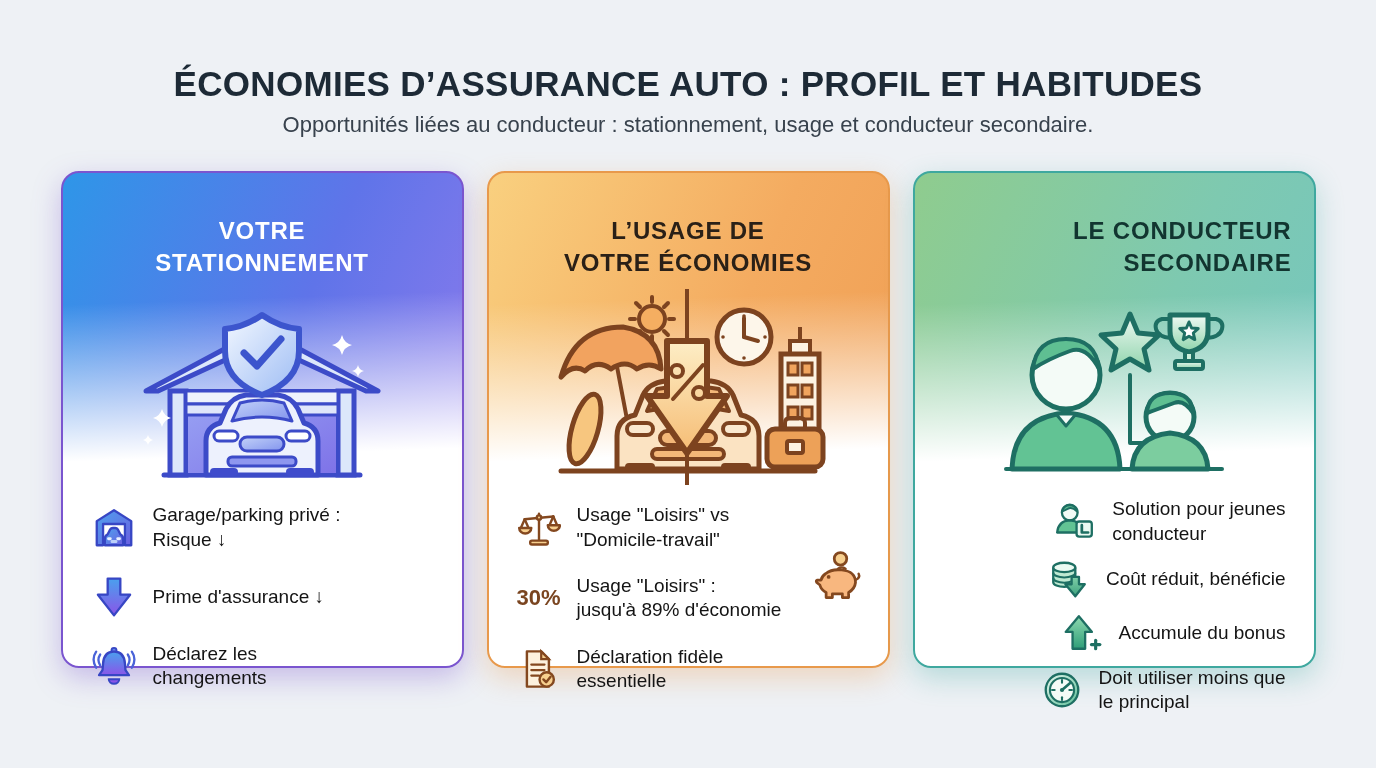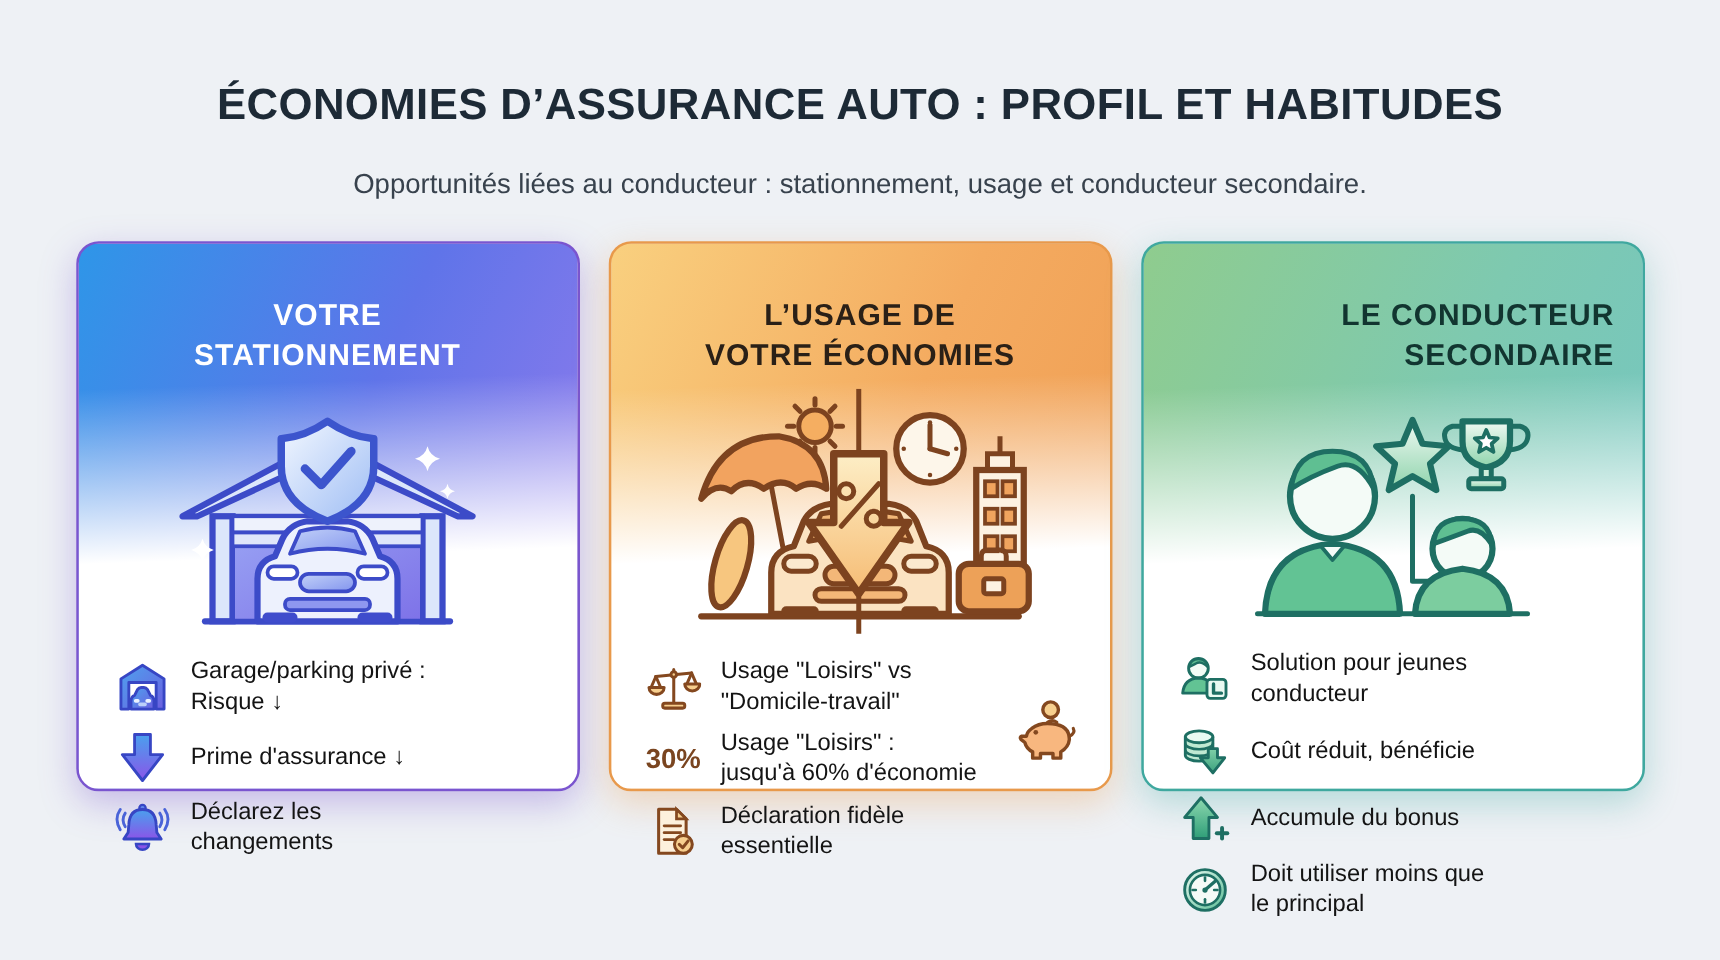--- a/index.html
+++ b/index.html
@@ -7,27 +7,27 @@
   body {
     background:#eef1f5;
     font-family:"Liberation Sans","DejaVu Sans",sans-serif;
     -webkit-font-smoothing:antialiased;
   }
   .header { text-align:center; padding-top:64px; }
   .main-title {
     font-size:35px; font-weight:700; color:#1d2a36; letter-spacing:0.3px;
   }
   .subtitle {
-    margin-top:30px; font-size:22px; color:#38424d;
+    margin-top:8px; font-size:22px; color:#38424d;
   }
   .cards-row {
     display:flex; justify-content:center; gap:23px; margin-top:33px;
   }
   .card {
-    width:403px; height:440px; border-radius:18px; position:relative;
+    width:403px; height:497px; border-radius:18px; position:relative;
     padding:20px 22px 0 22px;
   }
   .card1 {
     border:2px solid #7a55cf;
     background:
       linear-gradient(178deg, rgba(255,255,255,0) 26%, #ffffff 57%),
       linear-gradient(115deg, #2e96e8 0%, #5f74e9 48%, #9d7ded 100%);
     box-shadow:0 10px 28px rgba(122,85,207,0.35);
   }
   .card2 {
@@ -49,23 +49,23 @@
     letter-spacing:0.8px; line-height:1.34;
   }
   .card-title span { display:block; }
   .card1 .card-title { color:#ffffff; }
   .card2 .card-title { color:#2a2017; }
   .card3 .card-title { color:#123530;text-align:right; }
   .illus {
     height:198px; margin-top:10px; display:flex; justify-content:center; align-items:center;
   }
   .items {
-    margin-top:16px; display:flex; flex-direction:column; gap:9px; padding:0 6px;
-  }
-  .card3 .items { gap:12px; margin-top:10px; }
+    margin-top:16px; display:flex; flex-direction:column; gap:22px; padding:0 6px;
+  }
+  .card3 .items { gap:12px; margin-top:10px;align-items:flex-end; }
   .item { display:flex; align-items:center; gap:16px; position:relative; }
   .item-icon { flex:0 0 auto; display:flex; align-items:center; justify-content:center; }
   .item-text {
     font-size:19px; font-weight:500; color:#141414; line-height:1.28;
   }
   .item-text span { display:block; }
   .stat {
     font-size:22px; font-weight:700; color:#7a4520; line-height:1; flex:0 0 auto;
   }
   .piggy-wrap { position:absolute; right:-6px; top:-24px; }
@@ -282,21 +282,21 @@
         </span>
         <span class="item-text">
           <span>Usage "Loisirs" vs</span>
           <span>"Domicile-travail"</span>
         </span>
       </div>
       <div class="item">
         <span class="stat">30%</span>
         <span class="item-text">
           <span>Usage "Loisirs" :</span>
-          <span>jusqu'à 60% d'économie</span>
+          <span>jusqu'à 89% d'économie</span>
         </span>
         <span class="piggy-wrap item-icon">
           <svg width="56" height="50" viewBox="0 0 44 40">
             <circle cx="24" cy="7" r="5" fill="#f7cf8e" stroke="#84481f" stroke-width="2.2"></circle>
             <path d="M36,26 q0,-9 -11,-10 q-8,-1 -13,3 q-3,2 -3.5,5 h-3 q-1.5,0.5 -0.5,2 l2.5,2 q1,4 5,6 v4 h5 v-3 h8 v3 h5 v-4 q5,-3 5.5,-8 Z" fill="#f8b77f" stroke="#84481f" stroke-width="2.2" stroke-linejoin="round"></path>
             <path d="M36,24 q4,-2 2.5,-5" fill="none" stroke="#84481f" stroke-width="2" stroke-linecap="round"></path>
             <path d="M22,15 q3,-2 6,0" fill="none" stroke="#84481f" stroke-width="2" stroke-linecap="round"></path>
             <circle cx="14.5" cy="21.5" r="1.5" fill="#84481f"></circle>
           </svg>
         </span>

